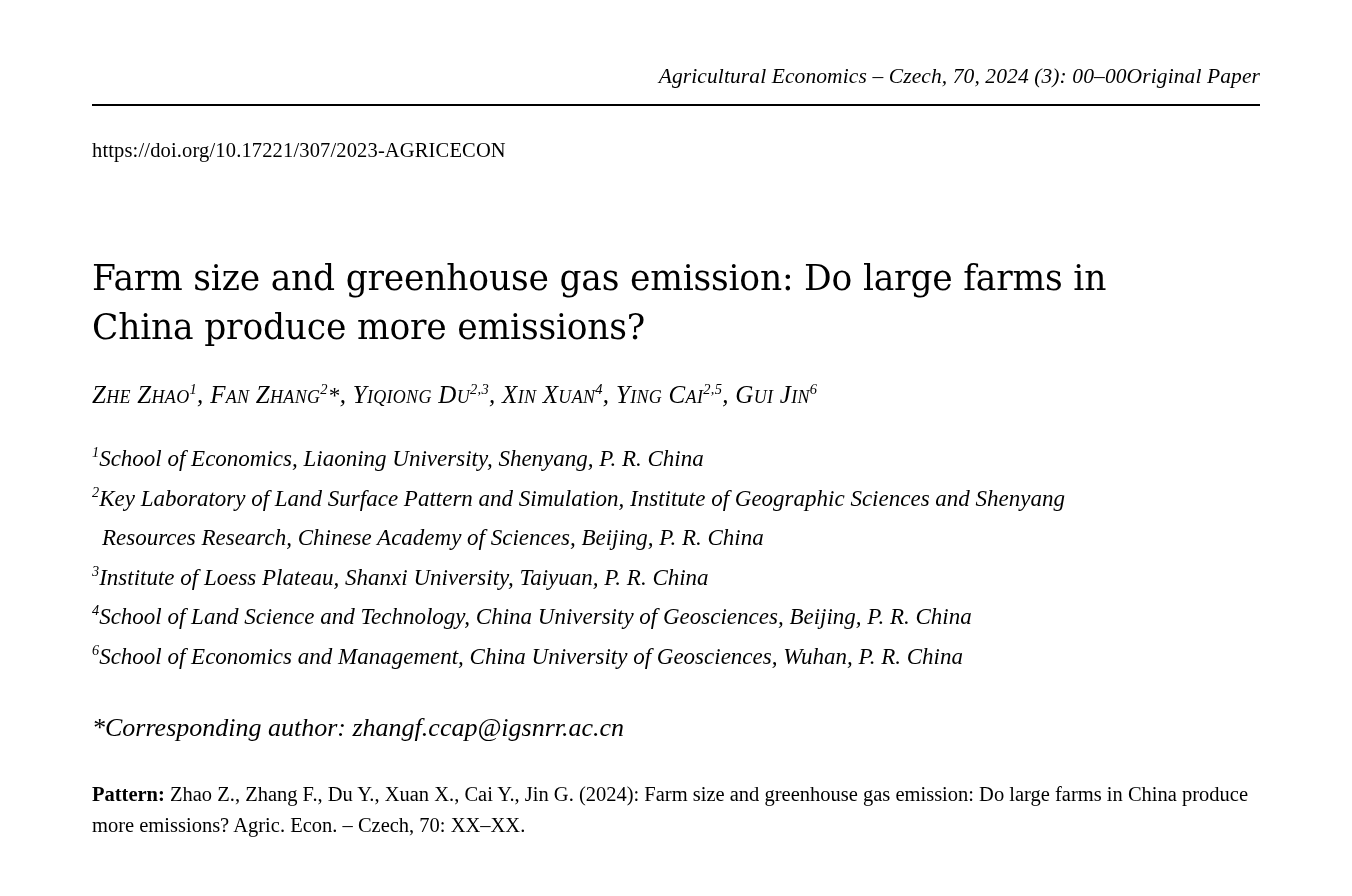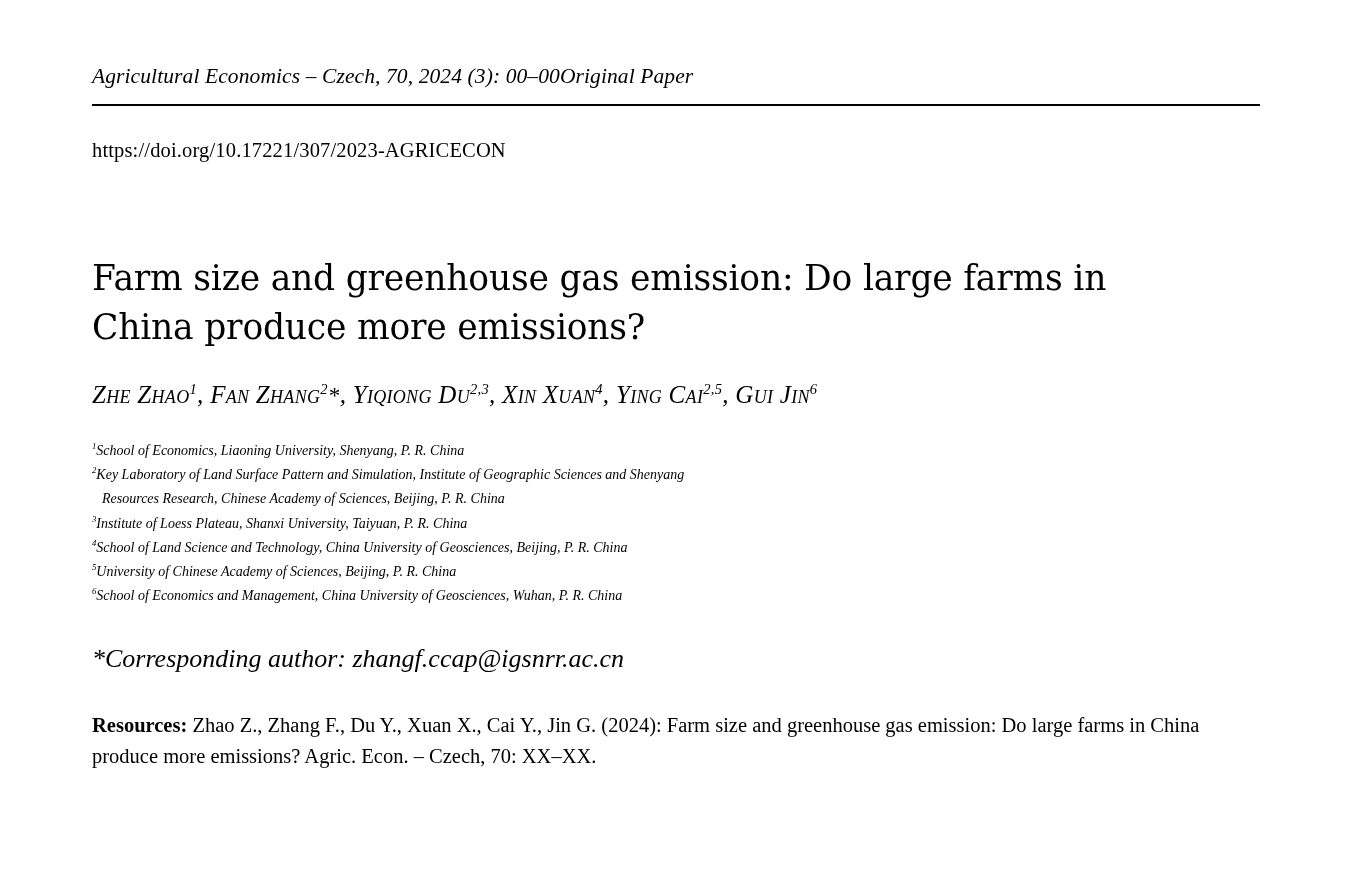--- a/index.html
+++ b/index.html
@@ -17,21 +17,21 @@
   .page {
     position: relative;
     width: 1352px;
     height: 896px;
     box-sizing: border-box;
     padding: 0 92px;
   }
   
   .runhead {
     display: flex;
-    justify-content: flex-start;
+    justify-content: flex-end;
     align-items: baseline;
     padding-top: 64px;
     font-style: italic;
     font-size: 21.5px;
     letter-spacing: 0.1px;
   }
   .runhead-left { white-space: nowrap; }
   .runhead-right { white-space: nowrap; }
   .rule {
     margin-top: 15px;
@@ -68,21 +68,21 @@
     font-variant: normal;
   }
   .authors .star {
     font-variant: normal;
     font-size: 0.92em;
   }
   
   .affils {
     margin-top: 30px;
     font-style: italic;
-    font-size: 14px;
+    font-size: 23px;
     line-height: 1.72;
   }
   .affil {
     text-indent: 0;
   }
   .affil sup {
     font-size: 0.62em;
     vertical-align: super;
   }
   .affil .cont {
@@ -121,23 +121,22 @@
 
   <h1 class="title">Farm size and greenhouse gas emission: Do large farms in China produce more emissions?</h1>
 
   <div class="authors"><span>Zhe Zhao</span><sup>1</sup><span>, </span><span>Fan Zhang</span><sup>2</sup><span class="star">*</span><span>, </span><span>Yiqiong Du</span><sup>2,3</sup><span>, </span><span>Xin Xuan</span><sup>4</sup><span>, </span><span>Ying Cai</span><sup>2,5</sup><span>, </span><span>Gui Jin</span><sup>6</sup></div>
 
   <div class="affils">
       <div class="affil"><sup>1</sup><span>School of Economics, Liaoning University, Shenyang, P. R. China</span></div>
       <div class="affil"><sup>2</sup><span>Key Laboratory of Land Surface Pattern and Simulation, Institute of Geographic Sciences and Shenyang</span><span class="cont">Resources Research, Chinese Academy of Sciences, Beijing, P. R. China</span></div>
       <div class="affil"><sup>3</sup><span>Institute of Loess Plateau, Shanxi University, Taiyuan, P. R. China</span></div>
       <div class="affil"><sup>4</sup><span>School of Land Science and Technology, China University of Geosciences, Beijing, P. R. China</span></div>
-      <div class="affil"><sup>5</sup><span>University of Chinese Academy of Sciences, Beijing, P. R. China</span></div>
       <div class="affil"><sup>6</sup><span>School of Economics and Management, China University of Geosciences, Wuhan, P. R. China</span></div>
     </div>
 
   <div class="corresp">*Corresponding author: zhangf.ccap@igsnrr.ac.cn</div>
 
   <div class="citation">
-    <span class="lbl">Resources:</span><span> Zhao Z., Zhang F., Du Y., Xuan X., Cai Y., Jin G. (2024): Farm size and greenhouse gas emission: Do large farms in China produce more emissions? Agric. Econ. – Czech, 70: XX–XX.</span>
+    <span class="lbl">Pattern:</span><span> Zhao Z., Zhang F., Du Y., Xuan X., Cai Y., Jin G. (2024): Farm size and greenhouse gas emission: Do large farms in China produce more emissions? Agric. Econ. – Czech, 70: XX–XX.</span>
   </div>
 
 </div>
 
 </body></html>

